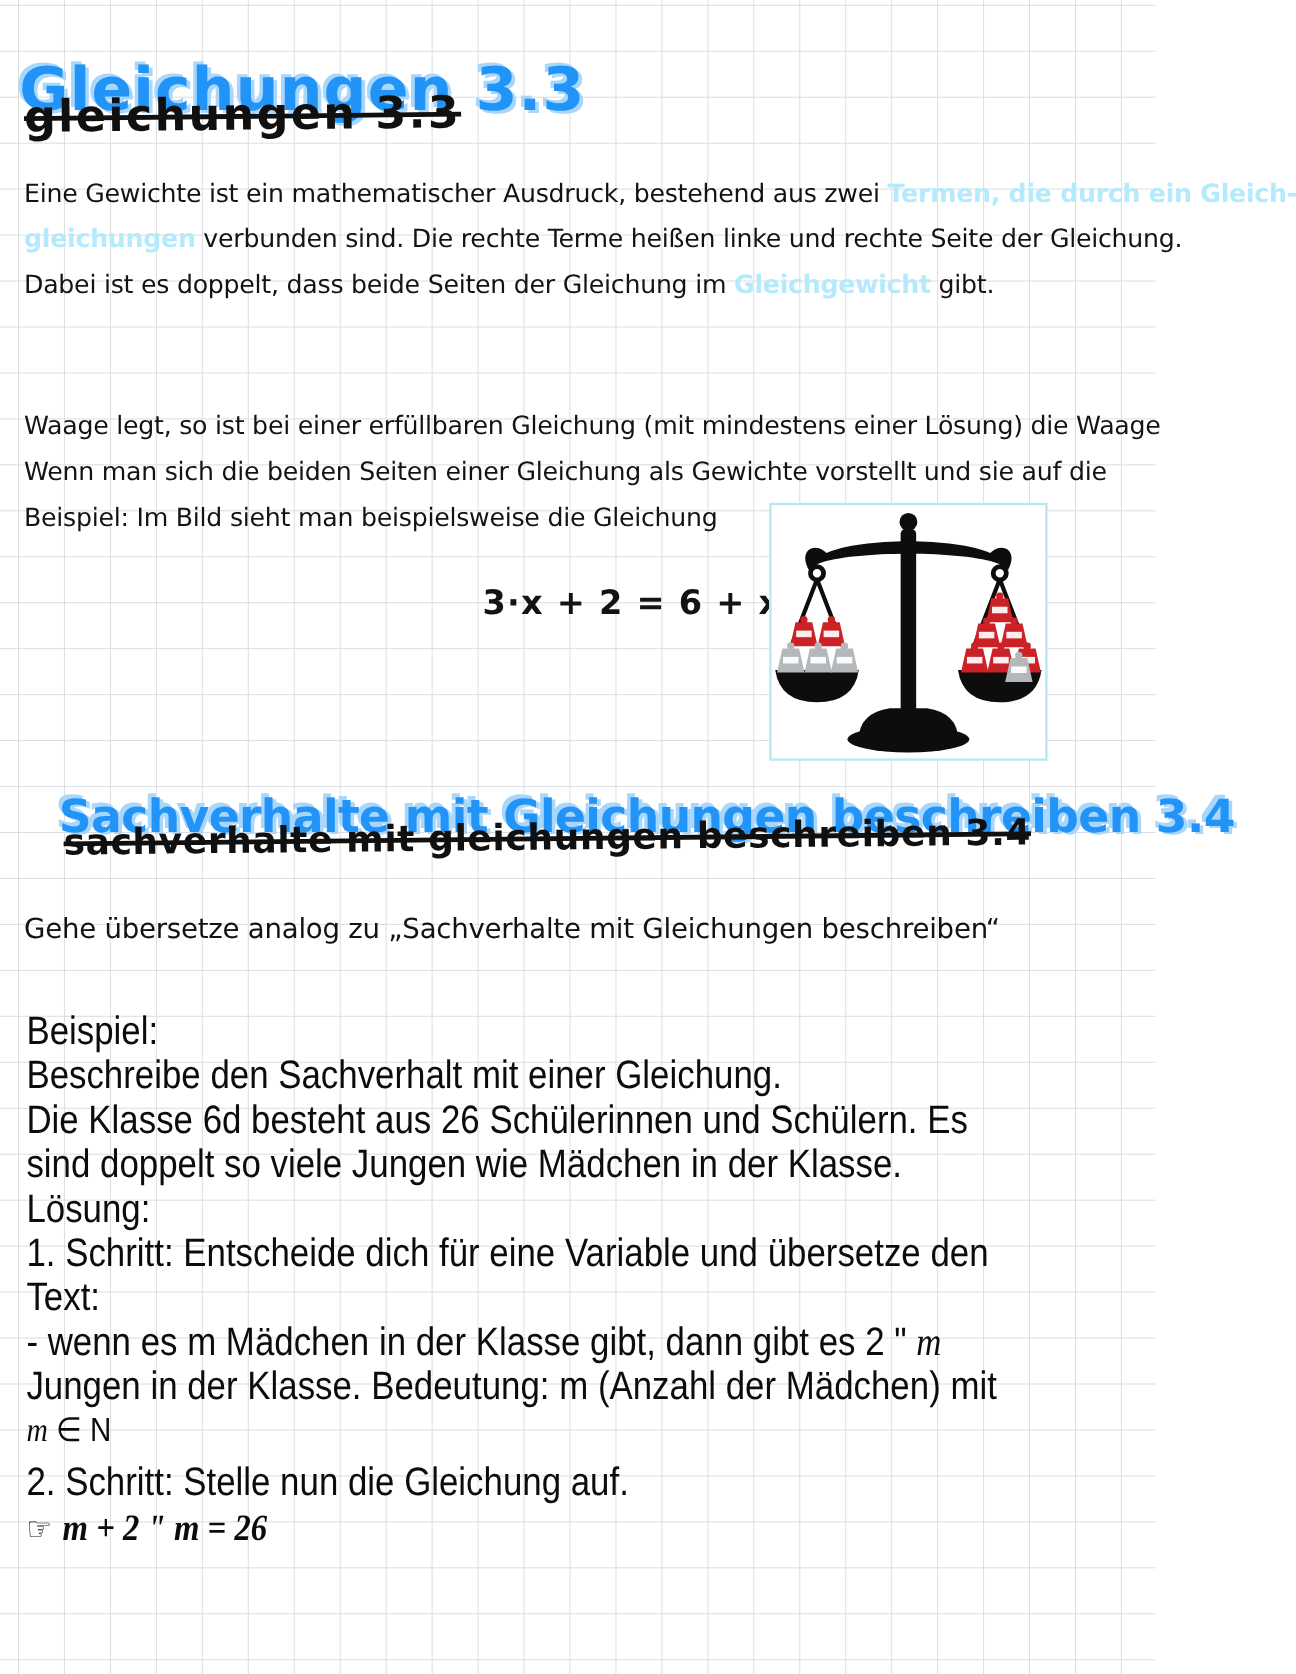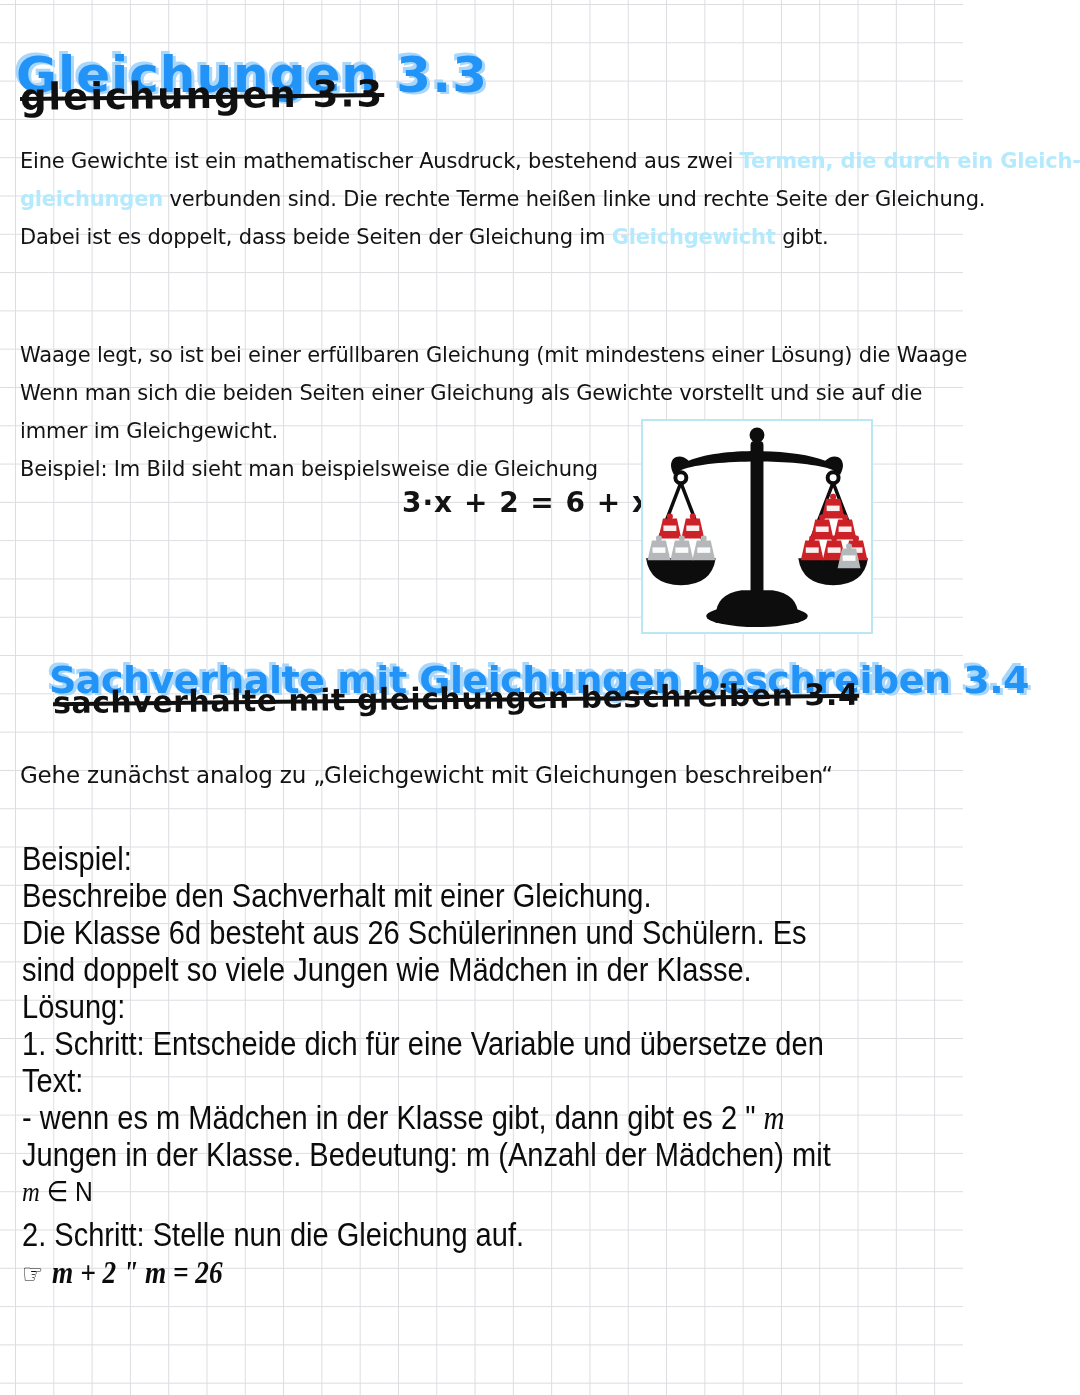--- a/index.html
+++ b/index.html
@@ -87,21 +87,20 @@
   <div class="para intro hw">
     <div><span>Eine Gewichte ist ein mathematischer Ausdruck, bestehend aus zwei </span><span class="hw-blue">Termen, die durch ein Gleich-</span></div>
     <div><span class="hw-blue">gleichungen</span><span> verbunden sind. Die rechte Terme heißen linke und rechte Seite der Gleichung.</span></div>
     <div><span>Dabei ist es doppelt, dass beide Seiten der Gleichung im </span><span class="hw-blue">Gleichgewicht</span><span> gibt.</span></div>
   </div>
 
 
   <div class="para waage-para hw">
     <div>Waage legt, so ist bei einer erfüllbaren Gleichung (mit mindestens einer Lösung) die Waage</div>
     <div>Wenn man sich die beiden Seiten einer Gleichung als Gewichte vorstellt und sie auf die</div>
-    <div>immer im Gleichgewicht.</div>
     <div>Beispiel: Im Bild sieht man beispielsweise die Gleichung</div>
   </div>
 
   <div class="equation-hw hw">3·x + 2 = 6 + x</div>
 
   <div class="scale-box">
     <svg viewBox="0 0 227 212">
       <defs>
         <g id="wt">
           <rect x="-3" y="-25" width="6" height="6" rx="2.5"></rect>
@@ -143,21 +142,21 @@
       <use href="#wt" transform="translate(213,140)" fill="var(--weight_red)"></use>
       <use href="#wt" transform="translate(206,148)" fill="var(--weight_gray)"></use>
     </svg>
   </div>
 
   <div class="marker-head h3" style="left:14px;top:658px;margin-left:35px;">
     <span class="marker-blue">Sachverhalte mit Gleichungen beschreiben 3.4</span>
     <span class="marker-overlay">sachverhalte mit gleichungen beschreiben 3.4</span>
   </div>
 
-  <div class="gehe hw">Gehe zunächst analog zu „Gleichgewicht mit Gleichungen beschreiben“</div>
+  <div class="gehe hw">Gehe übersetze analog zu „Sachverhalte mit Gleichungen beschreiben“</div>
 
   <div class="typed">
     <div class="line">Beispiel:</div>
     <div class="line">Beschreibe den Sachverhalt mit einer Gleichung.</div>
     <div class="line">Die Klasse 6d besteht aus 26 Schülerinnen und Schülern. Es</div>
     <div class="line">sind doppelt so viele Jungen wie Mädchen in der Klasse.</div>
     <div class="line">Lösung:</div>
     <div class="line">1. Schritt: Entscheide dich für eine Variable und übersetze den</div>
     <div class="line">Text:</div>
     <div class="line"><span>- wenn es m Mädchen in der Klasse gibt, dann gibt es 2 " </span><span class="mvar">m</span></div>

